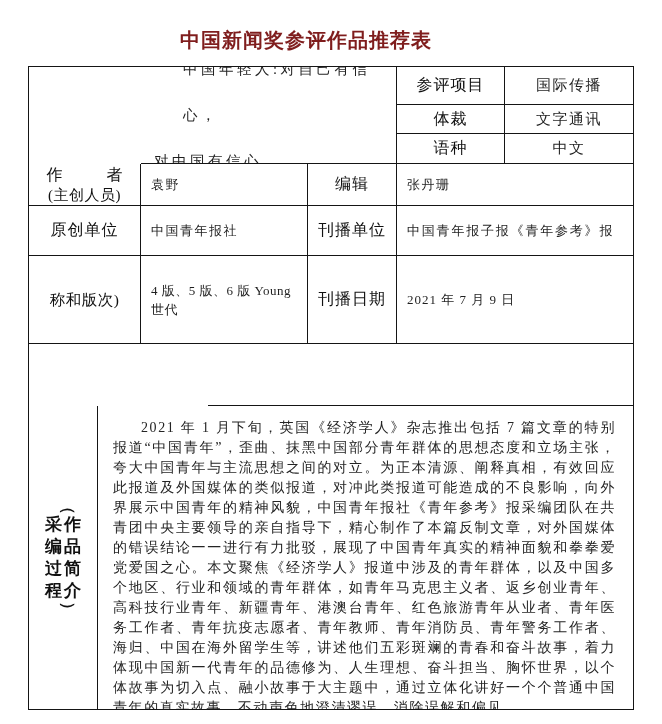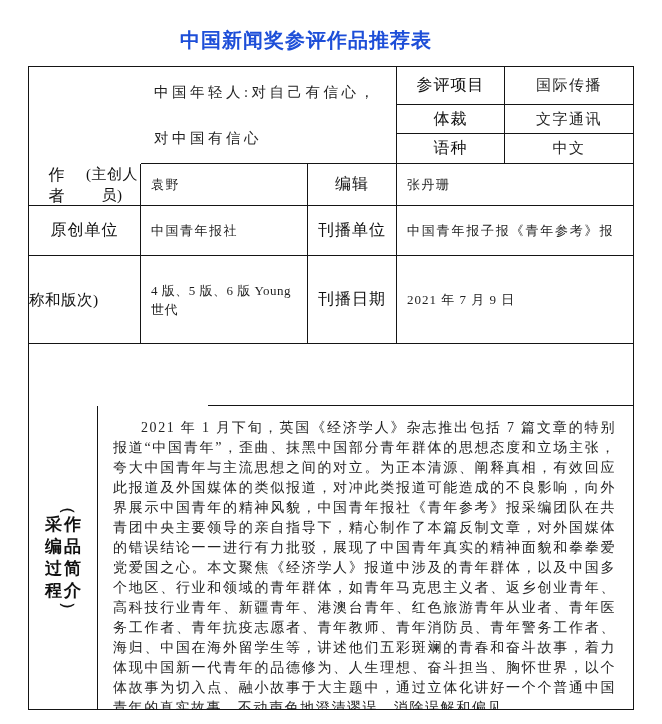--- a/index.html
+++ b/index.html
@@ -2,35 +2,35 @@
 <html><head>
 <meta charset="utf-8">
 <style>
   html,body{margin:0;padding:0;background:#fff;}
   .page{
     position:relative;width:662px;height:724px;background:#ffffff;overflow:hidden;
     font-family:"Liberation Serif","DejaVu Serif",serif;color:#1f1f1f;
   }
   .doc-title{
     position:absolute;top:27px;left:0;width:612px;text-align:center;
-    font-size:20px;font-weight:700;letter-spacing:1px;color:#1d4ed8;
+    font-size:20px;font-weight:700;letter-spacing:1px;color:#7f1d1d;
   }
   .tbl{
     position:absolute;left:28px;top:66px;width:605px;height:643px;
     border-top:1.5px solid #151515;border-left:1.5px solid #151515;
   }
   .cell{
     position:absolute;box-sizing:border-box;
     border-right:1.5px solid #151515;border-bottom:1.5px solid #151515;
     display:flex;align-items:center;overflow:hidden;
   }
   .lbl{justify-content:center;font-weight:400;font-size:16px;letter-spacing:1px;text-align:center;color:#111;}
   .val{justify-content:flex-start;padding-left:10px;font-size:13px;letter-spacing:1.5px;}
   .val-center{justify-content:center;font-size:15px;letter-spacing:1.5px;text-align:center;}
-  .two-line{justify-content:flex-start;}
+  .two-line{flex-direction:column;justify-content:center;}
   .title-val{font-size:14.5px;letter-spacing:3.5px;line-height:46px;padding-left:13px;align-items:center;}
   .title-val .inner{display:block;}
   .author-l1{display:block;letter-spacing:14px;margin-right:-14px;line-height:21px;}
   .author-l2{display:block;font-size:15px;letter-spacing:0.5px;line-height:21px;}
   .pane-l1,.pane-l2{display:block;line-height:33px;font-size:15.5px;letter-spacing:0.5px;}
   .wrapval{display:block;line-height:19px;}
   .intro-lbl{flex-direction:column;justify-content:center;font-weight:700;color:#111;}
   .intro-row{display:block;font-size:17px;line-height:22px;letter-spacing:2px;margin-right:-2px;}
   .paren{display:block;transform:rotate(90deg);font-size:16px;line-height:15px;margin-left:9px;}
   .body-cell{align-items:flex-start;}
@@ -45,21 +45,21 @@
 
 <div class="page">
 
   <div class="doc-title">中国新闻奖参评作品推荐表</div>
 
   <div class="tbl">
 
 
     <div class="cell title-val" style="left:112px;top:0;width:256px;height:97px;">
       <span class="inner">
-        <span style="display:block;">中国年轻人:对自己有信心，</span>
+        <span style="display:block;margin-left:29px;">中国年轻人:对自己有信心，</span>
         <span style="display:block;">对中国有信心</span>
       </span>
     </div>
 
     <div class="cell lbl" style="left:368px;top:0;width:108px;height:38px;">参评项目</div>
     <div class="cell val-center" style="left:476px;top:0;width:129px;height:38px;">国际传播</div>
 
     <div class="cell lbl" style="left:368px;top:38px;width:108px;height:29px;">体裁</div>
     <div class="cell val-center" style="left:476px;top:38px;width:129px;height:29px;">文字通讯</div>
 

